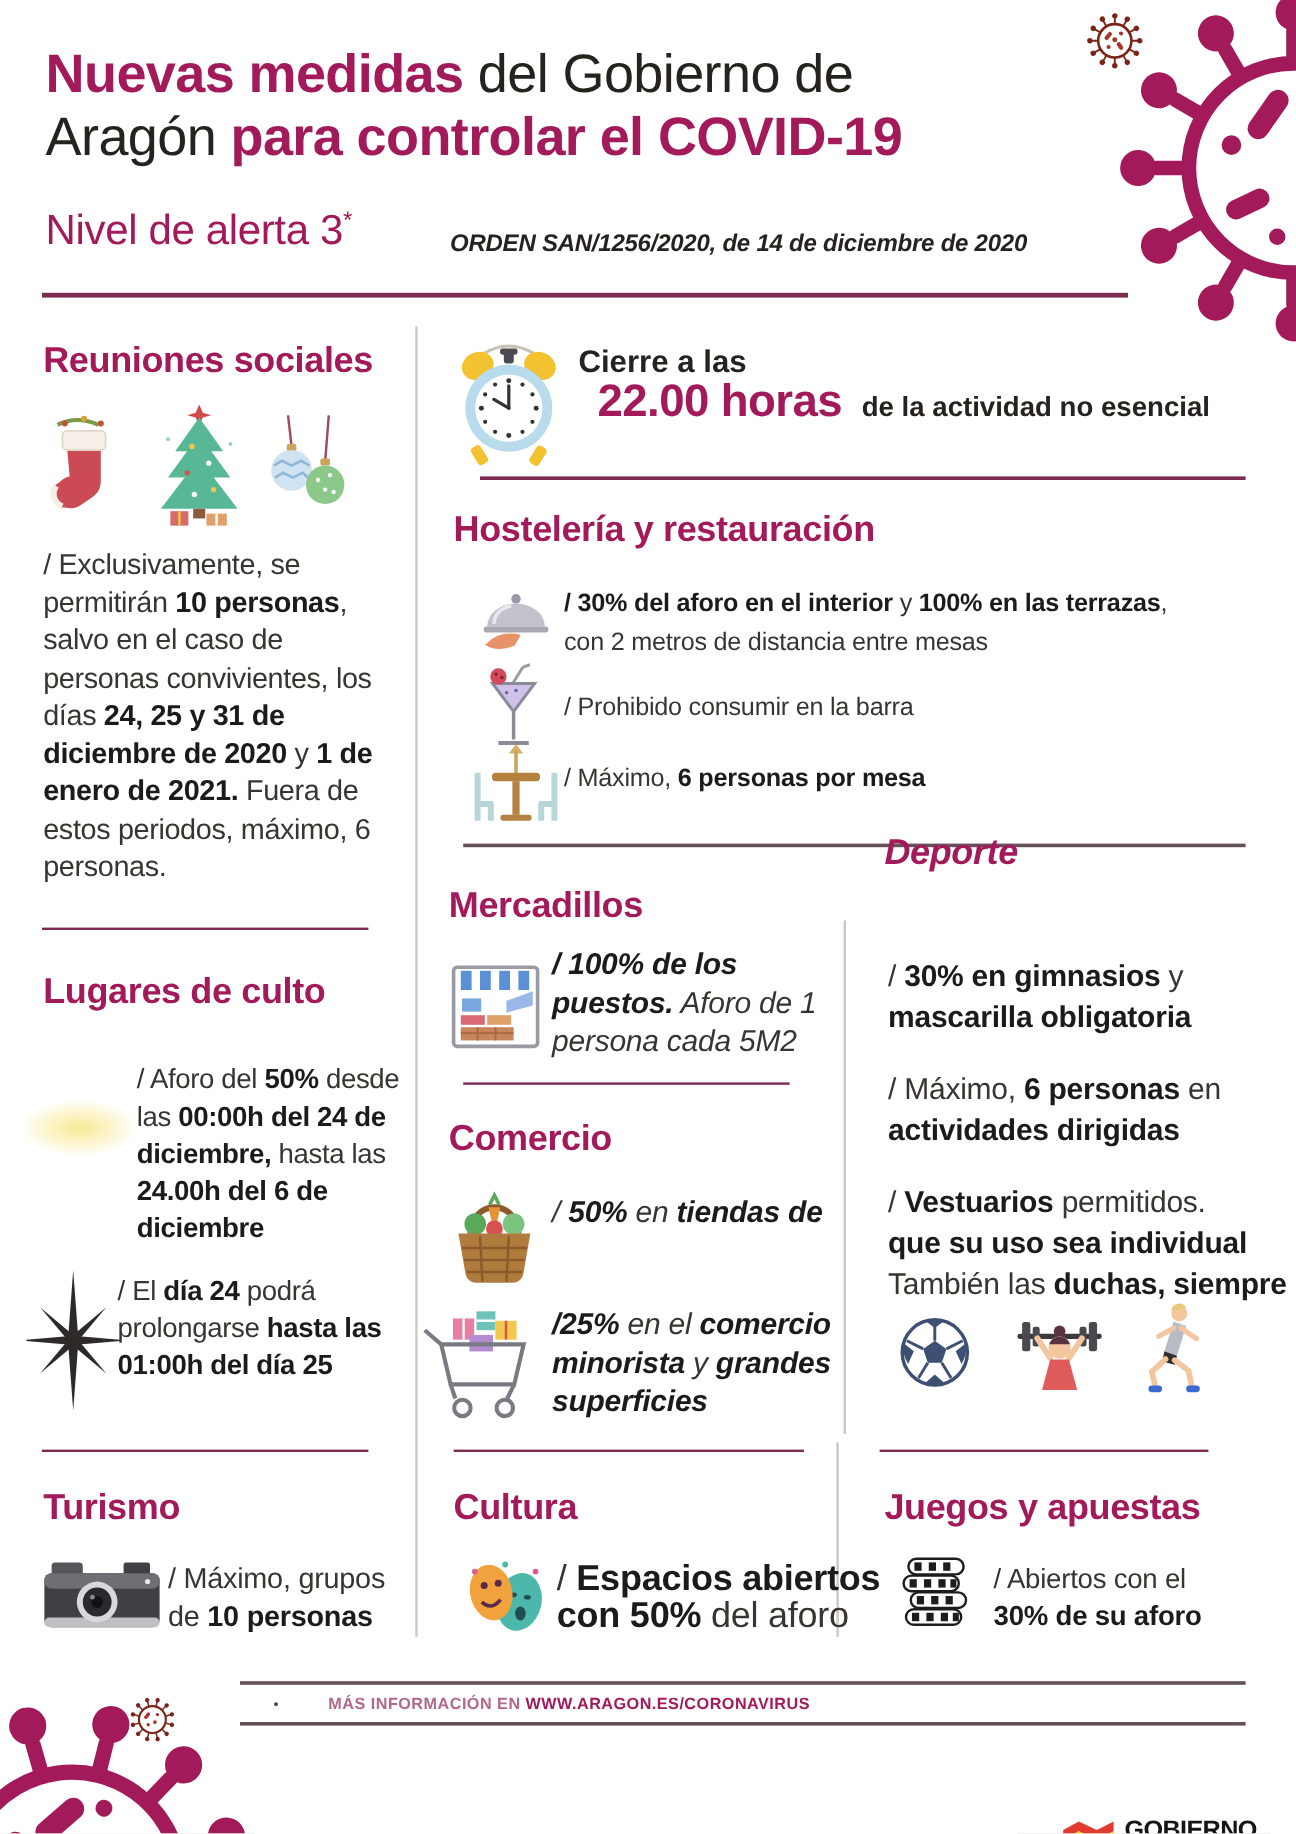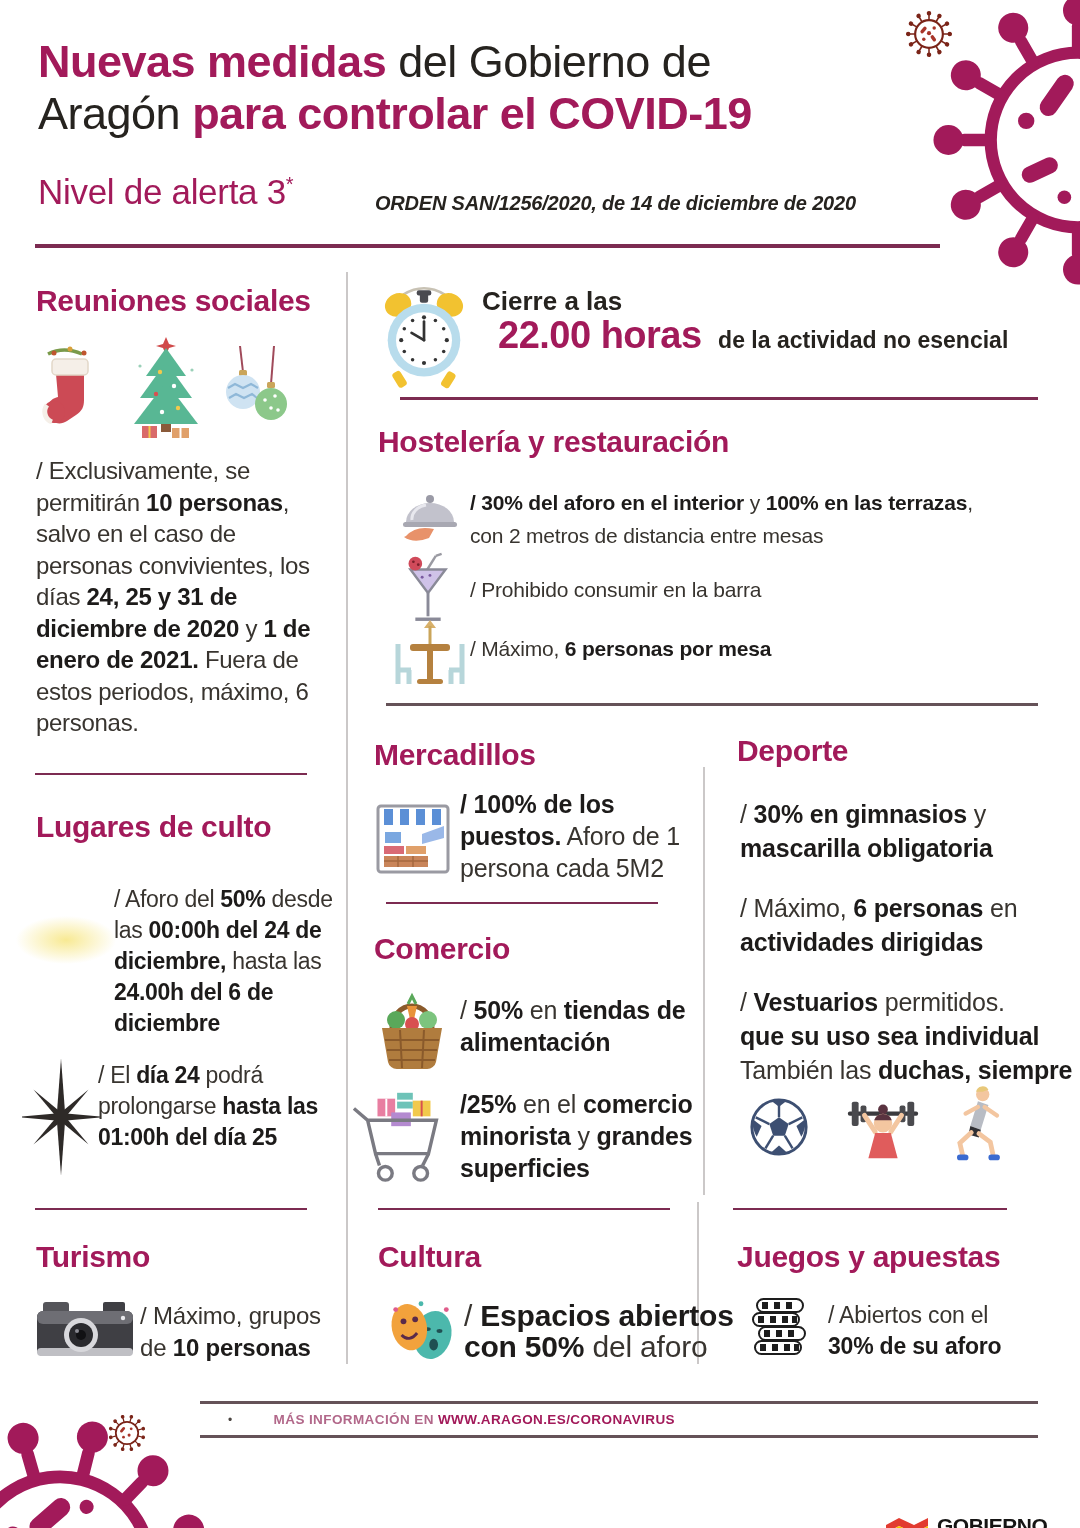--- a/index.html
+++ b/index.html
@@ -19,21 +19,21 @@
   .nivel sup{font-size:20px;}
   .orden{font-size:20px;font-style:italic;font-weight:bold;color:#26231f;letter-spacing:-0.2px;}
   
   .c1{font-size:26px;font-weight:bold;color:#26231f;}
   .ctime{font-size:38px;font-weight:bold;color:#a21a5a;letter-spacing:-0.5px;margin-left:16px;}
   .crest{font-size:23px;font-weight:bold;color:#26231f;margin-left:12px;}
   
   .t-reu{font-size:24px;line-height:31.5px;letter-spacing:-0.3px;}
   .t-lug{font-size:23px;line-height:31px;letter-spacing:-0.3px;}
   .t-host{font-size:21px;line-height:33px;letter-spacing:-0.2px;}
-  .t-mid{font-size:25px;line-height:32px;letter-spacing:-0.2px;}
+  .t-mid{font-size:25px;line-height:32px;letter-spacing:-0.2px;font-style:italic;}
   .t-dep{font-size:25px;line-height:34px;letter-spacing:-0.2px;}
   .t-tur{font-size:24px;line-height:32px;letter-spacing:-0.2px;}
   .t-cul{font-size:30px;line-height:31px;letter-spacing:-0.2px;}
   .t-jue{font-size:23px;line-height:31px;letter-spacing:-0.2px;}
   .dep-item{margin-bottom:26px;}
   
   .finfo{font-size:13.5px;letter-spacing:0.4px;white-space:nowrap;}
   .f-bullet{color:#4a4440;margin-right:10px;font-size:12px;}
   .f-prefix{color:#b2688a;font-weight:bold;margin-left:31px;}
   .f-url{color:#a21a5a;font-weight:bold;}
@@ -435,21 +435,20 @@
       <line x1="13" y1="52" x2="67" y2="52"></line>
       <line x1="15" y1="62" x2="65" y2="62"></line>
       <line x1="17" y1="72" x2="63" y2="72"></line>
       <line x1="28" y1="42" x2="30" y2="80"></line>
       <line x1="52" y1="42" x2="50" y2="80"></line>
     </g>
   </svg>
 
   <div class="abs rt t-mid" style="left:460px;top:994px;">
       <div><span>/ </span><span class="sb">50%</span><span> en </span><span class="sb">tiendas de</span></div>
-      <div><span class="sb">alimentación</span></div>
     </div>
 
   <svg class="abs" style="left:350px;top:1082px;" width="106" height="106" viewBox="0 0 108 106">
     <rect x="28" y="16" width="18" height="18" fill="#e87ea1"></rect>
       <line x1="37" y1="16" x2="37" y2="34" stroke="#ffffff" stroke-width="2"></line>
     <rect x="48" y="10" width="16" height="16" fill="#6ec3b8"></rect>
       <line x1="48" y1="18" x2="64" y2="18" stroke="#ffffff" stroke-width="2"></line>
     <rect x="64" y="18" width="18" height="16" fill="#f2c94c"></rect>
       <line x1="73" y1="18" x2="73" y2="34" stroke="#d85050" stroke-width="2"></line>
     <rect x="42" y="30" width="20" height="14" fill="#b48ad0"></rect>
@@ -461,21 +460,21 @@
     <circle cx="36" cy="92" r="7" fill="#ffffff" stroke="#7a7a82" stroke-width="3.5"></circle>
     <circle cx="72" cy="92" r="7" fill="#ffffff" stroke="#7a7a82" stroke-width="3.5"></circle>
   </svg>
 
   <div class="abs rt t-mid" style="left:460px;top:1088px;">
       <div><span class="sb">/25%</span><span> en el </span><span class="sb">comercio</span></div>
       <div><span class="sb">minorista</span><span> y </span><span class="sb">grandes</span></div>
       <div><span class="sb">superficies</span></div>
     </div>
 
-  <div class="abs h" style="left:737px;top:734px;">Deporte</div>
+  <div class="abs h" style="left:737px;top:694px;font-style:italic;">Deporte</div>
 
   <div class="abs" style="left:740px;top:797px;width:330px;">
     <div class="rt t-dep dep-item">
         <div><span>/ </span><span class="sb">30% en gimnasios</span><span> y</span></div>
         <div><span class="sb">mascarilla obligatoria</span></div>
       </div>
     <div class="rt t-dep dep-item">
         <div><span>/ Máximo, </span><span class="sb">6 personas</span><span> en</span></div>
         <div><span class="sb">actividades dirigidas</span></div>
       </div>

